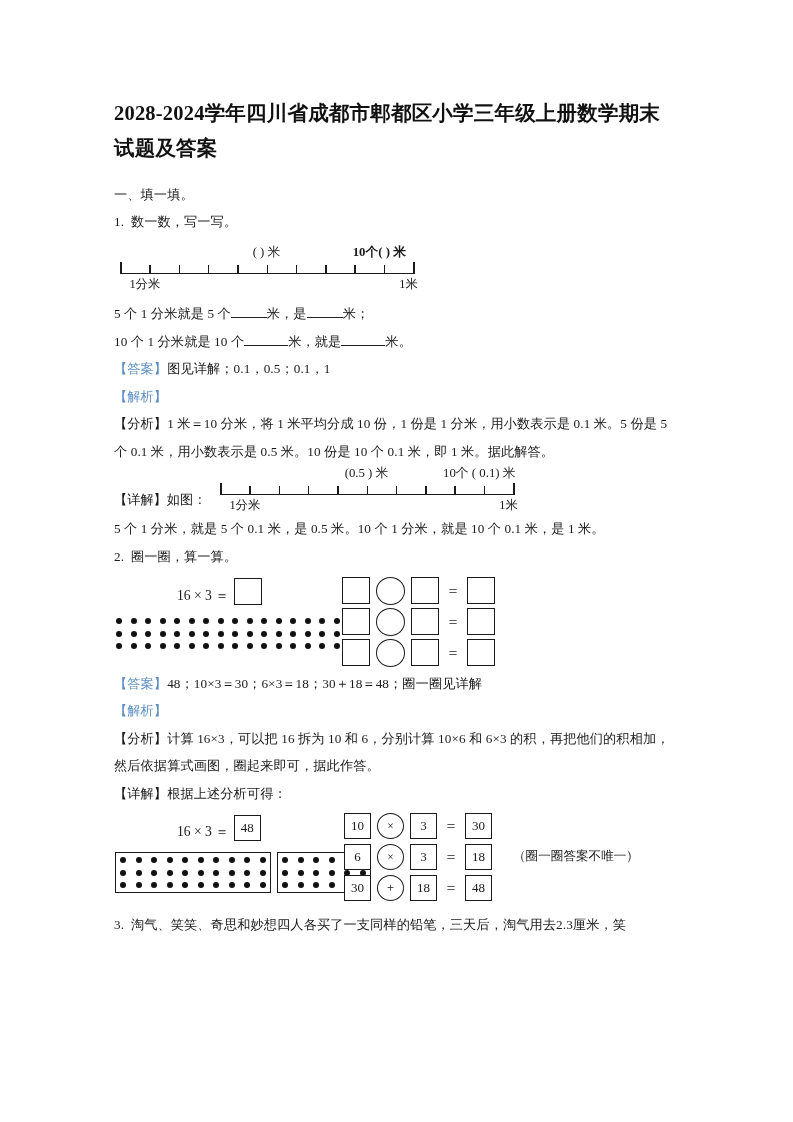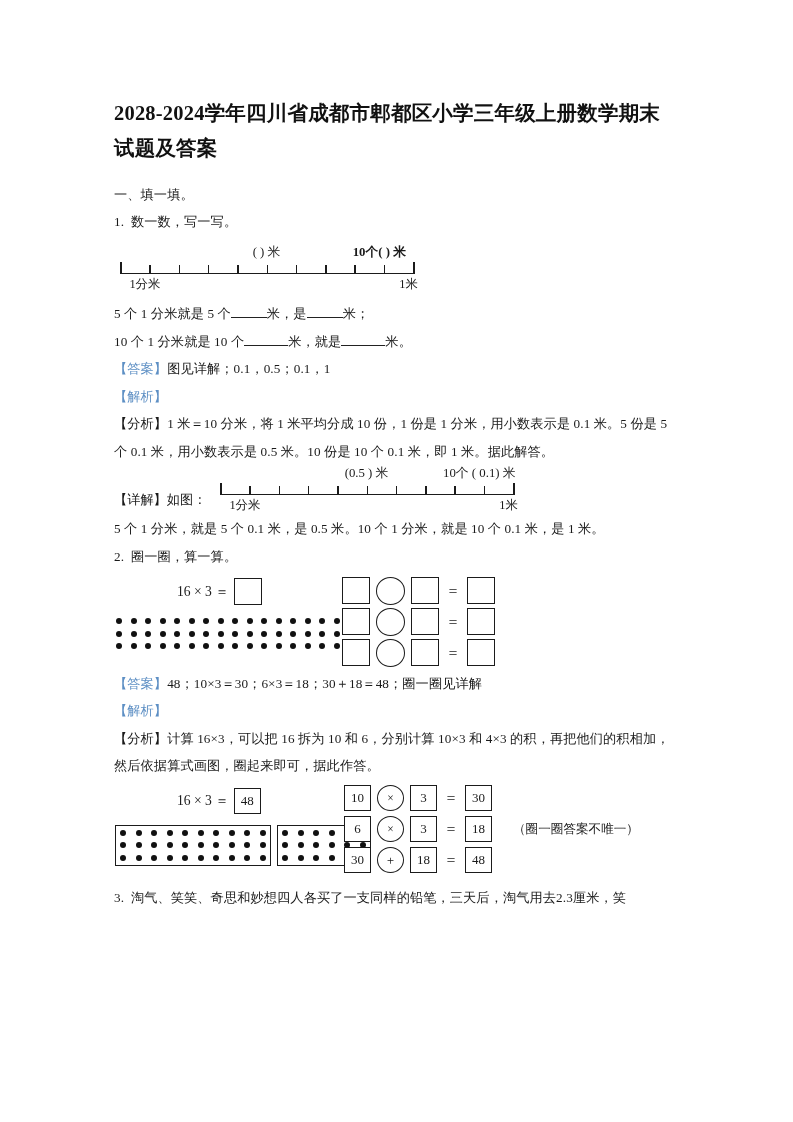--- a/index.html
+++ b/index.html
@@ -109,21 +109,21 @@
   .fig-q2 {
     position: relative;
     height: 88px;
     margin: 6px 0 6px 0;
   }
   .eq-line {
     position: absolute;
     font-size: 13.6px;
     white-space: nowrap;
     display: flex;
-    align-items: center;
+    align-items: flex-end;
     gap: 5px;
   }
   .box-empty {
     display: inline-block;
     width: 28px; height: 27px;
     border: 1.4px solid #1b1b1b;
     box-sizing: border-box;
     background: #fff;
   }
   .box-val {
@@ -392,21 +392,24 @@
         </div>
     </div>
 
     <p class="para">
       <span class="label-blue">【答案】</span><span>48；10×3＝30；6×3＝18；30＋18＝48；圈一圈见详解</span>
     </p>
     <p class="para">
       <span class="label-blue">【解析】</span>
     </p>
     <p class="para">
-      <span>【分析】</span><span>计算 16×3，可以把 16 拆为 10 和 6，分别计算 10×3 和 4×3 的积，再把他们的积相加，然后依据算式画图，圈起来即可，据此作答。</span>
+      <span>【分析】</span><span>计算 16×3，可以把 16 拆为 10 和 6，分别计算 10×6 和 6×3 的积，再把他们的积相加，然后依据算式画图，圈起来即可，据此作答。</span>
+    </p>
+    <p class="para">
+      <span>【详解】</span><span>根据上述分析可得：</span>
     </p>
 
     <div class="fig-q2" style="height:92px;">
       <div class="eq-line" style="left:63px; top:2px;">
         <span>16 × 3 ＝</span>
         <span class="box-val">48</span>
       </div>
       <div class="dot-box" id="q2-sol-boxa" style="left: 1px; top: 39px; width: 156px; height: 41px;"></div>
       <div class="dot-box" id="q2-sol-boxb" style="left: 163px; top: 39px; width: 94px; height: 41px;"></div>
       <div class="dot-array" id="q2-sol-dots-a" style="left: 6px; top: 44px; display: flex; gap: 9.5px;">

